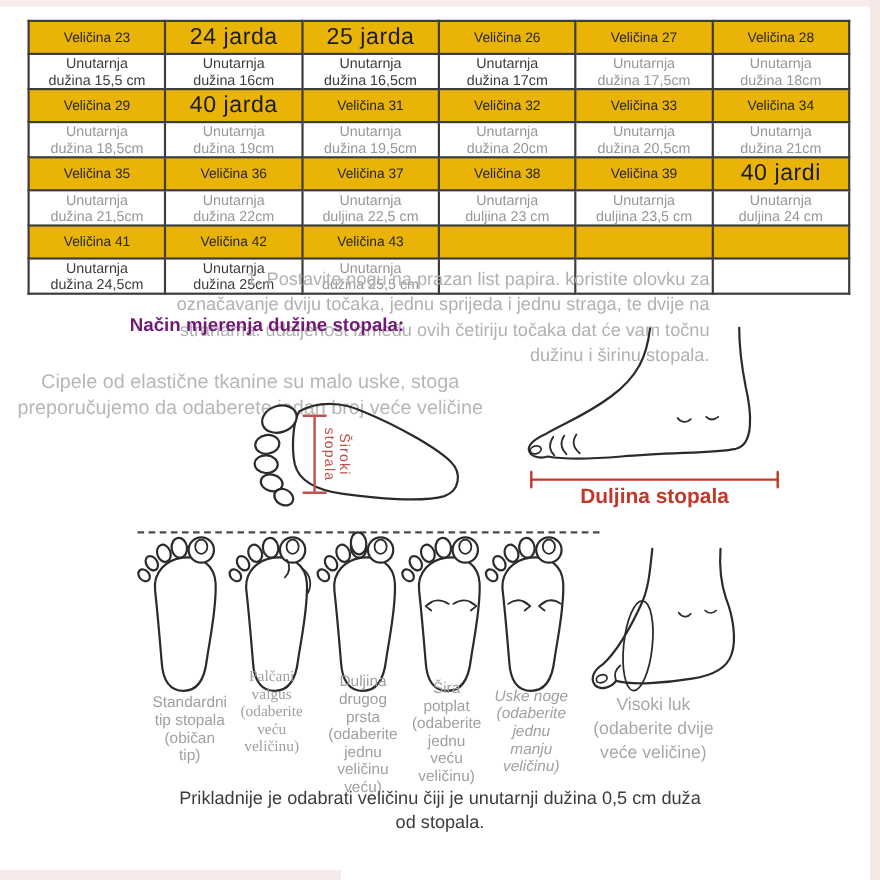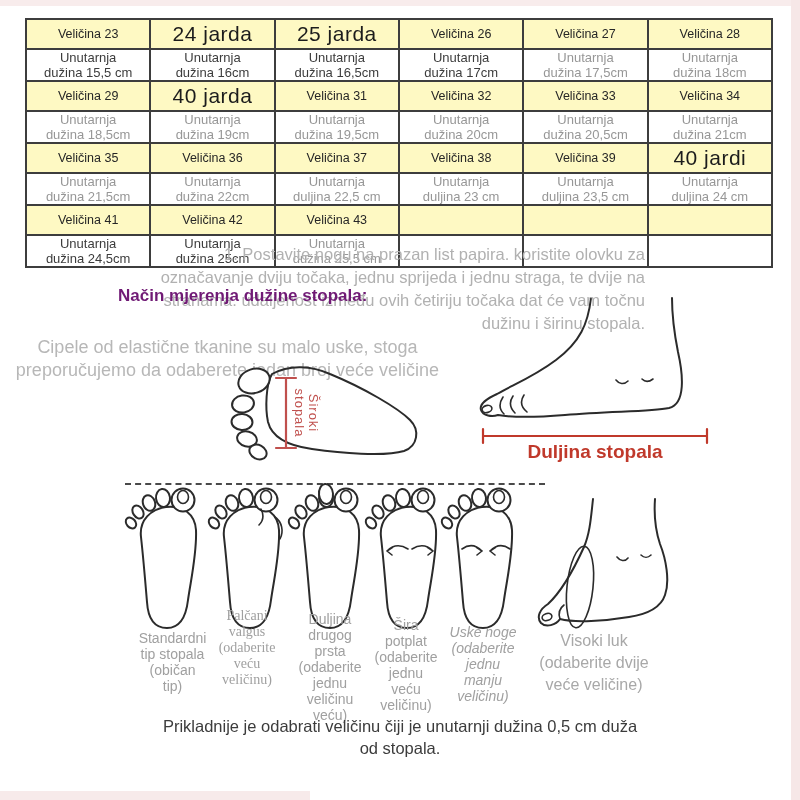--- a/index.html
+++ b/index.html
@@ -23,21 +23,21 @@
     position:absolute; left:25px; top:18px; width:748px;
     border-collapse:collapse; table-layout:fixed;
   }
   table.size-table td {
     border:2px solid #3d3d3d;
     height:30px;
     text-align:center; vertical-align:middle;
     padding:0 2px;
     overflow:visible;
   }
-  td.size     { background:#fef9c3; font-size:12.5px; color:#262626; }
+  td.size     { background:#eab308; font-size:12.5px; color:#262626; }
   td.size.big { font-size:21px; color:#1c1c1c; letter-spacing:0.5px; }
   td.length   { background:#ffffff; font-size:13px; line-height:15px;
                 color:#3c3c3c; white-space:pre-line;margin-top:29px; }
   td.length.light { color:#979797; }
 
   
   .measure-para {
     left:35px; top:243px; width:610px;
     text-align:right; font-size:16.5px; line-height:23px;
     color:#b1b1b1; z-index:1;

